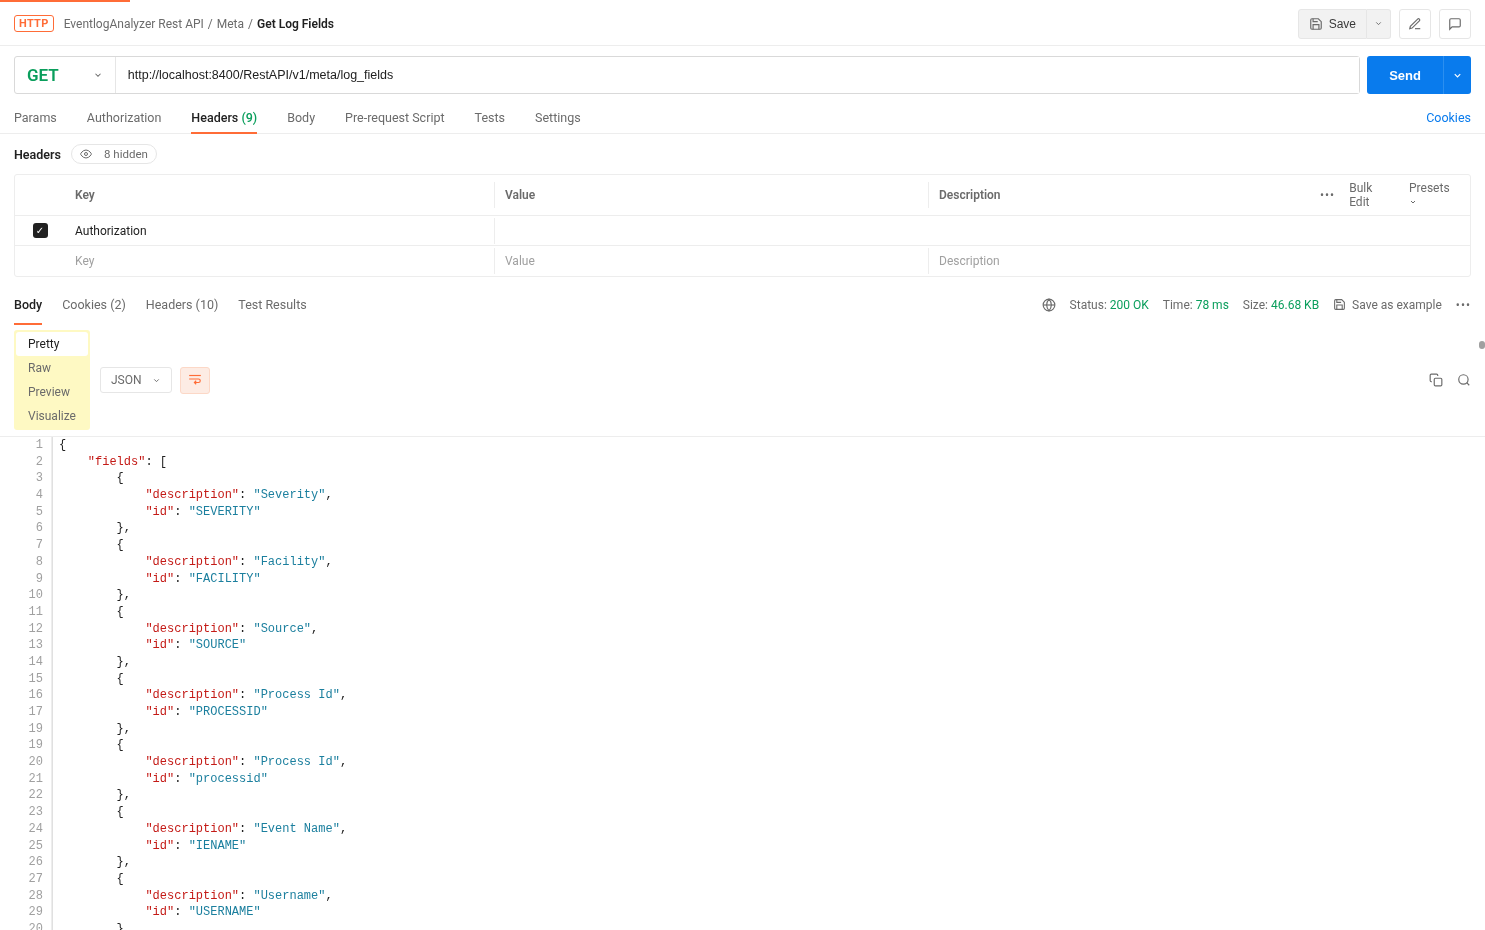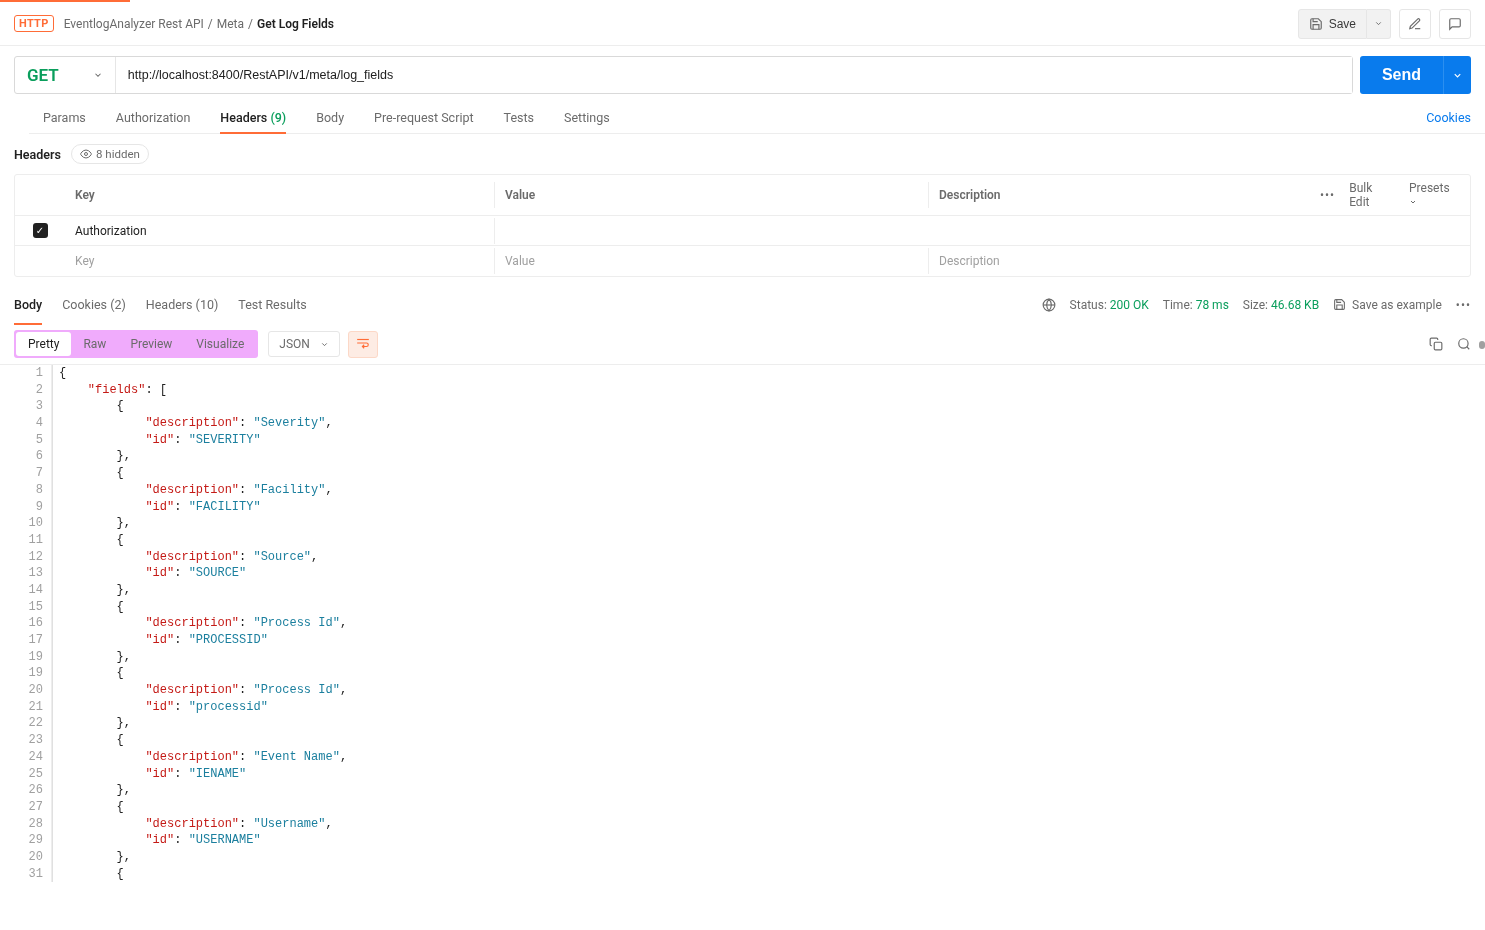--- a/index.html
+++ b/index.html
@@ -44,47 +44,47 @@
     display: flex; align-items: center; gap: 34px; padding: 0 12px;
     border-right: 1px solid #e6e6e6; color: #0a9e5c; font-weight: 600; font-size: 17px;
     cursor: pointer;
   }
   .chev { color: #6b6b6b; font-size: 10px; }
   .url-input {
     flex: 1; border: none; outline: none; padding: 0 12px; font-size: 12.5px; color: #212121;
   }
   .send-group { display: flex; }
   .send-btn {
-    background: #097bed; color: #fff; font-weight: 600; font-size: 16px;
+    background: #097bed; color: #fff; font-weight: 600; font-size: 13px;
     border: none; border-radius: 3px 0 0 3px; height: 38px; padding: 0 22px; cursor: pointer;
   }
   .send-more {
     background: #097bed; border: none; border-left: 1px solid #2b8ff0;
     border-radius: 0 3px 3px 0; height: 38px; width: 28px; color: #fff; cursor: pointer;
     display:flex; align-items:center; justify-content:center;
   }
-  .req-tabs { display: flex; align-items: center; padding: 8px 14px 0; border-bottom: 1px solid #ededed; margin-left: 29px; }
+  .req-tabs { display: flex; align-items: center; padding: 8px 14px 0; border-bottom: 1px solid #ededed; }
   .req-tab {
     padding: 8px 0; margin-right: 30px; color: #6b6b6b; font-size: 12.5px; cursor: pointer;
   }
   .req-tab.active { color: #212121; font-weight: 500; }
   .underline {
     position: relative;
   }
   .underline.active::after {
     content: ""; position: absolute; left: 0; right: 0; bottom: -1px; height: 2px; background: #ff6c37;
   }
   .badge-green { color: #0a9e5c; }
   .cookies-link { margin-left: auto; color: #097bed; font-size: 12.5px; cursor: pointer; padding: 8px 0;}
   .section-head {
     display: flex; align-items: center; padding: 10px 14px; gap: 10px;
   }
   .section-title { font-weight: 600; font-size: 12.5px; }
   .hidden-pill {
-    display: inline-flex; align-items: center; gap: 4px; color: #6b6b6b;
+    display: inline-flex; align-items: center; gap: 12px; color: #6b6b6b;
     border: 1px solid #e6e6e6; border-radius: 12px; padding: 2px 8px; font-size: 11.5px; cursor: pointer;
   }
   .table {
     margin: 0 14px; border: 1px solid #ededed; border-radius: 3px;
   }
   .trow { display: flex; align-items: center; border-bottom: 1px solid #ededed; min-height: 30px; }
   .trow:last-child { border-bottom: none; }
   .tcell { padding: 6px 10px; font-size: 12px; color: #212121; }
   .th { color: #6b6b6b; font-weight: 600; }
   .c-check  { width: 50px; display:flex; justify-content:center; }
@@ -102,21 +102,21 @@
   .resp-tab { color:#6b6b6b; font-size:12.5px; padding: 6px 0; cursor:pointer; }
   .resp-tab.active { color:#212121; font-weight:500; }
   .resp-tab.underline.active::after { bottom: -7px; }
   .resp-stats { margin-left:auto; display:flex; gap: 14px; align-items:center; color:#6b6b6b; }
   .green { color:#0a9e5c; }
   .resp-stats .save-ex { display:flex; align-items:center; gap:6px; cursor:pointer; }
   .viewer-bar {
     display:flex; align-items:center; padding: 6px 14px; border-bottom:1px solid #ededed; margin-top:6px;
   }
   .view-tabs {
-    display:flex; background:#f0abfc; border-radius:3px; padding:2px;
+    display:flex; background:#fef9c3; border-radius:3px; padding:2px;flex-direction:column;
   }
   .view-tab {
     padding: 5px 12px; color:#6b6b6b; font-size:12px; border-radius:3px; cursor:pointer;
   }
   .view-tab.active { background:#fff; color:#212121; }
   .json-select {
     margin-left:10px; background:#fff; border:1px solid #e6e6e6; border-radius:3px;
     padding: 5px 10px; font-size:12px; color:#6b6b6b; display:flex; gap:10px; align-items:center; cursor:pointer;
   }
   .wrap-toggle { margin-left:8px; background:#fdece4; border:1px solid #fcd8c7; border-radius:3px;

